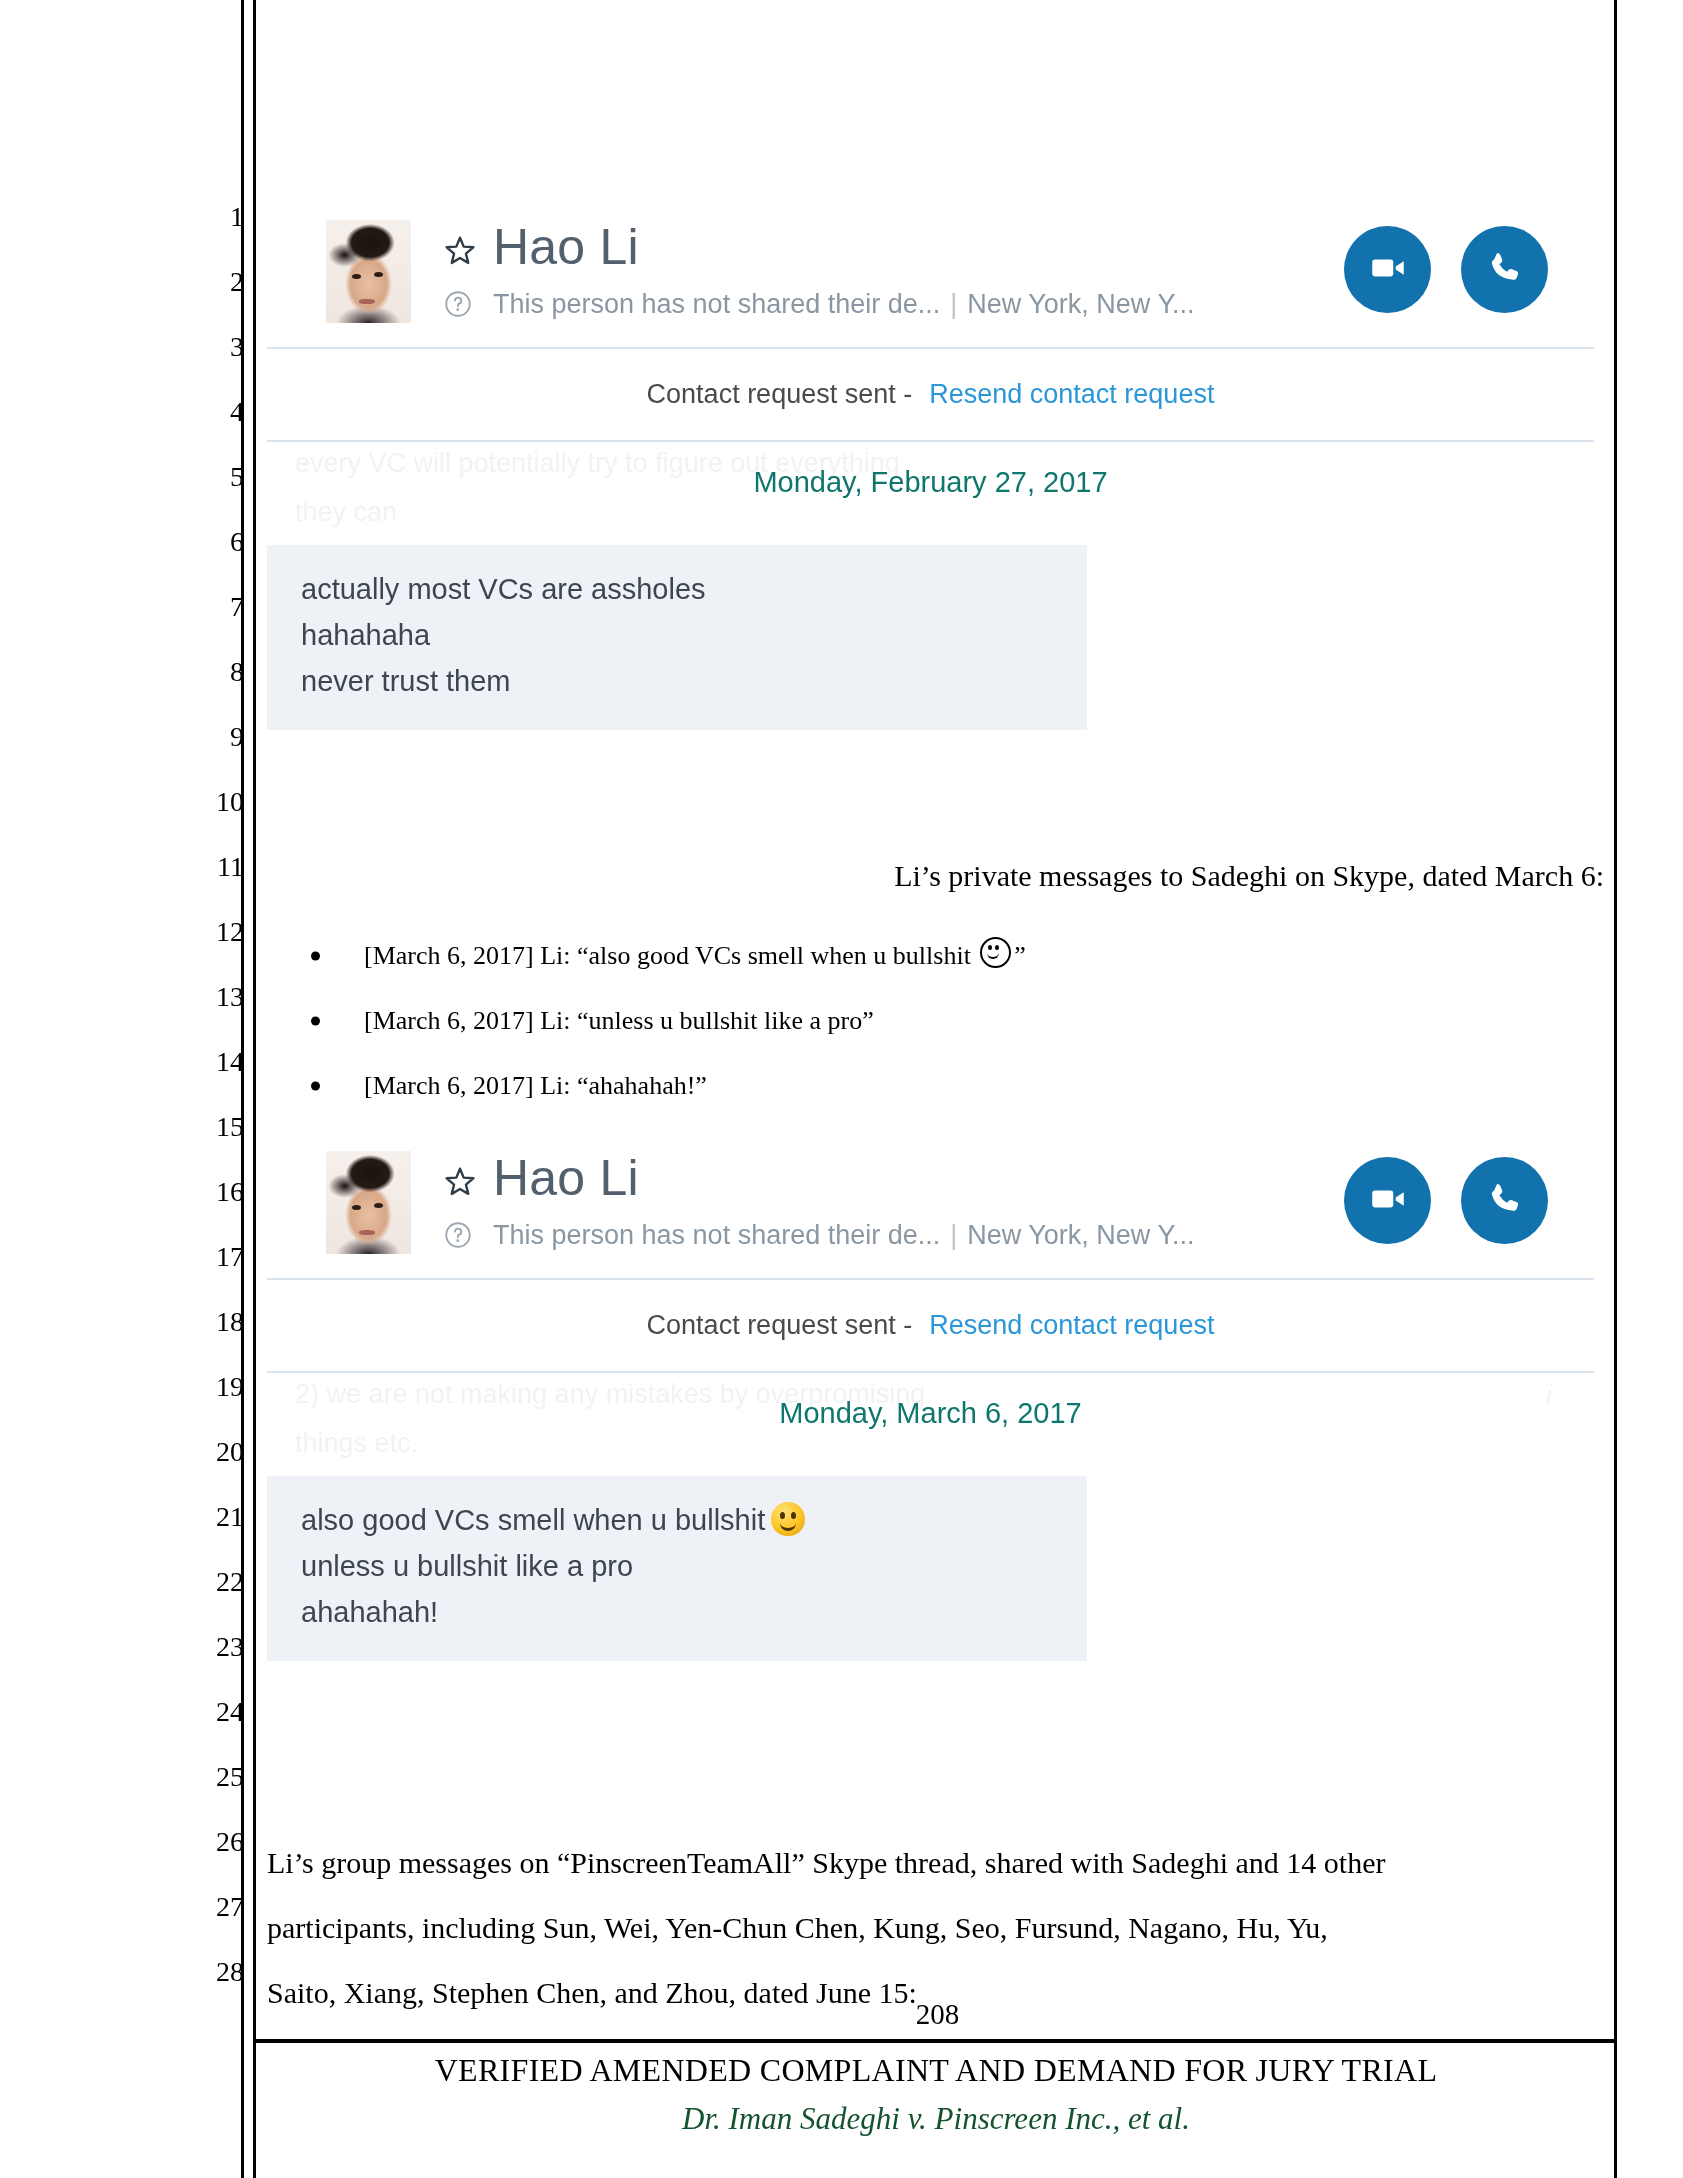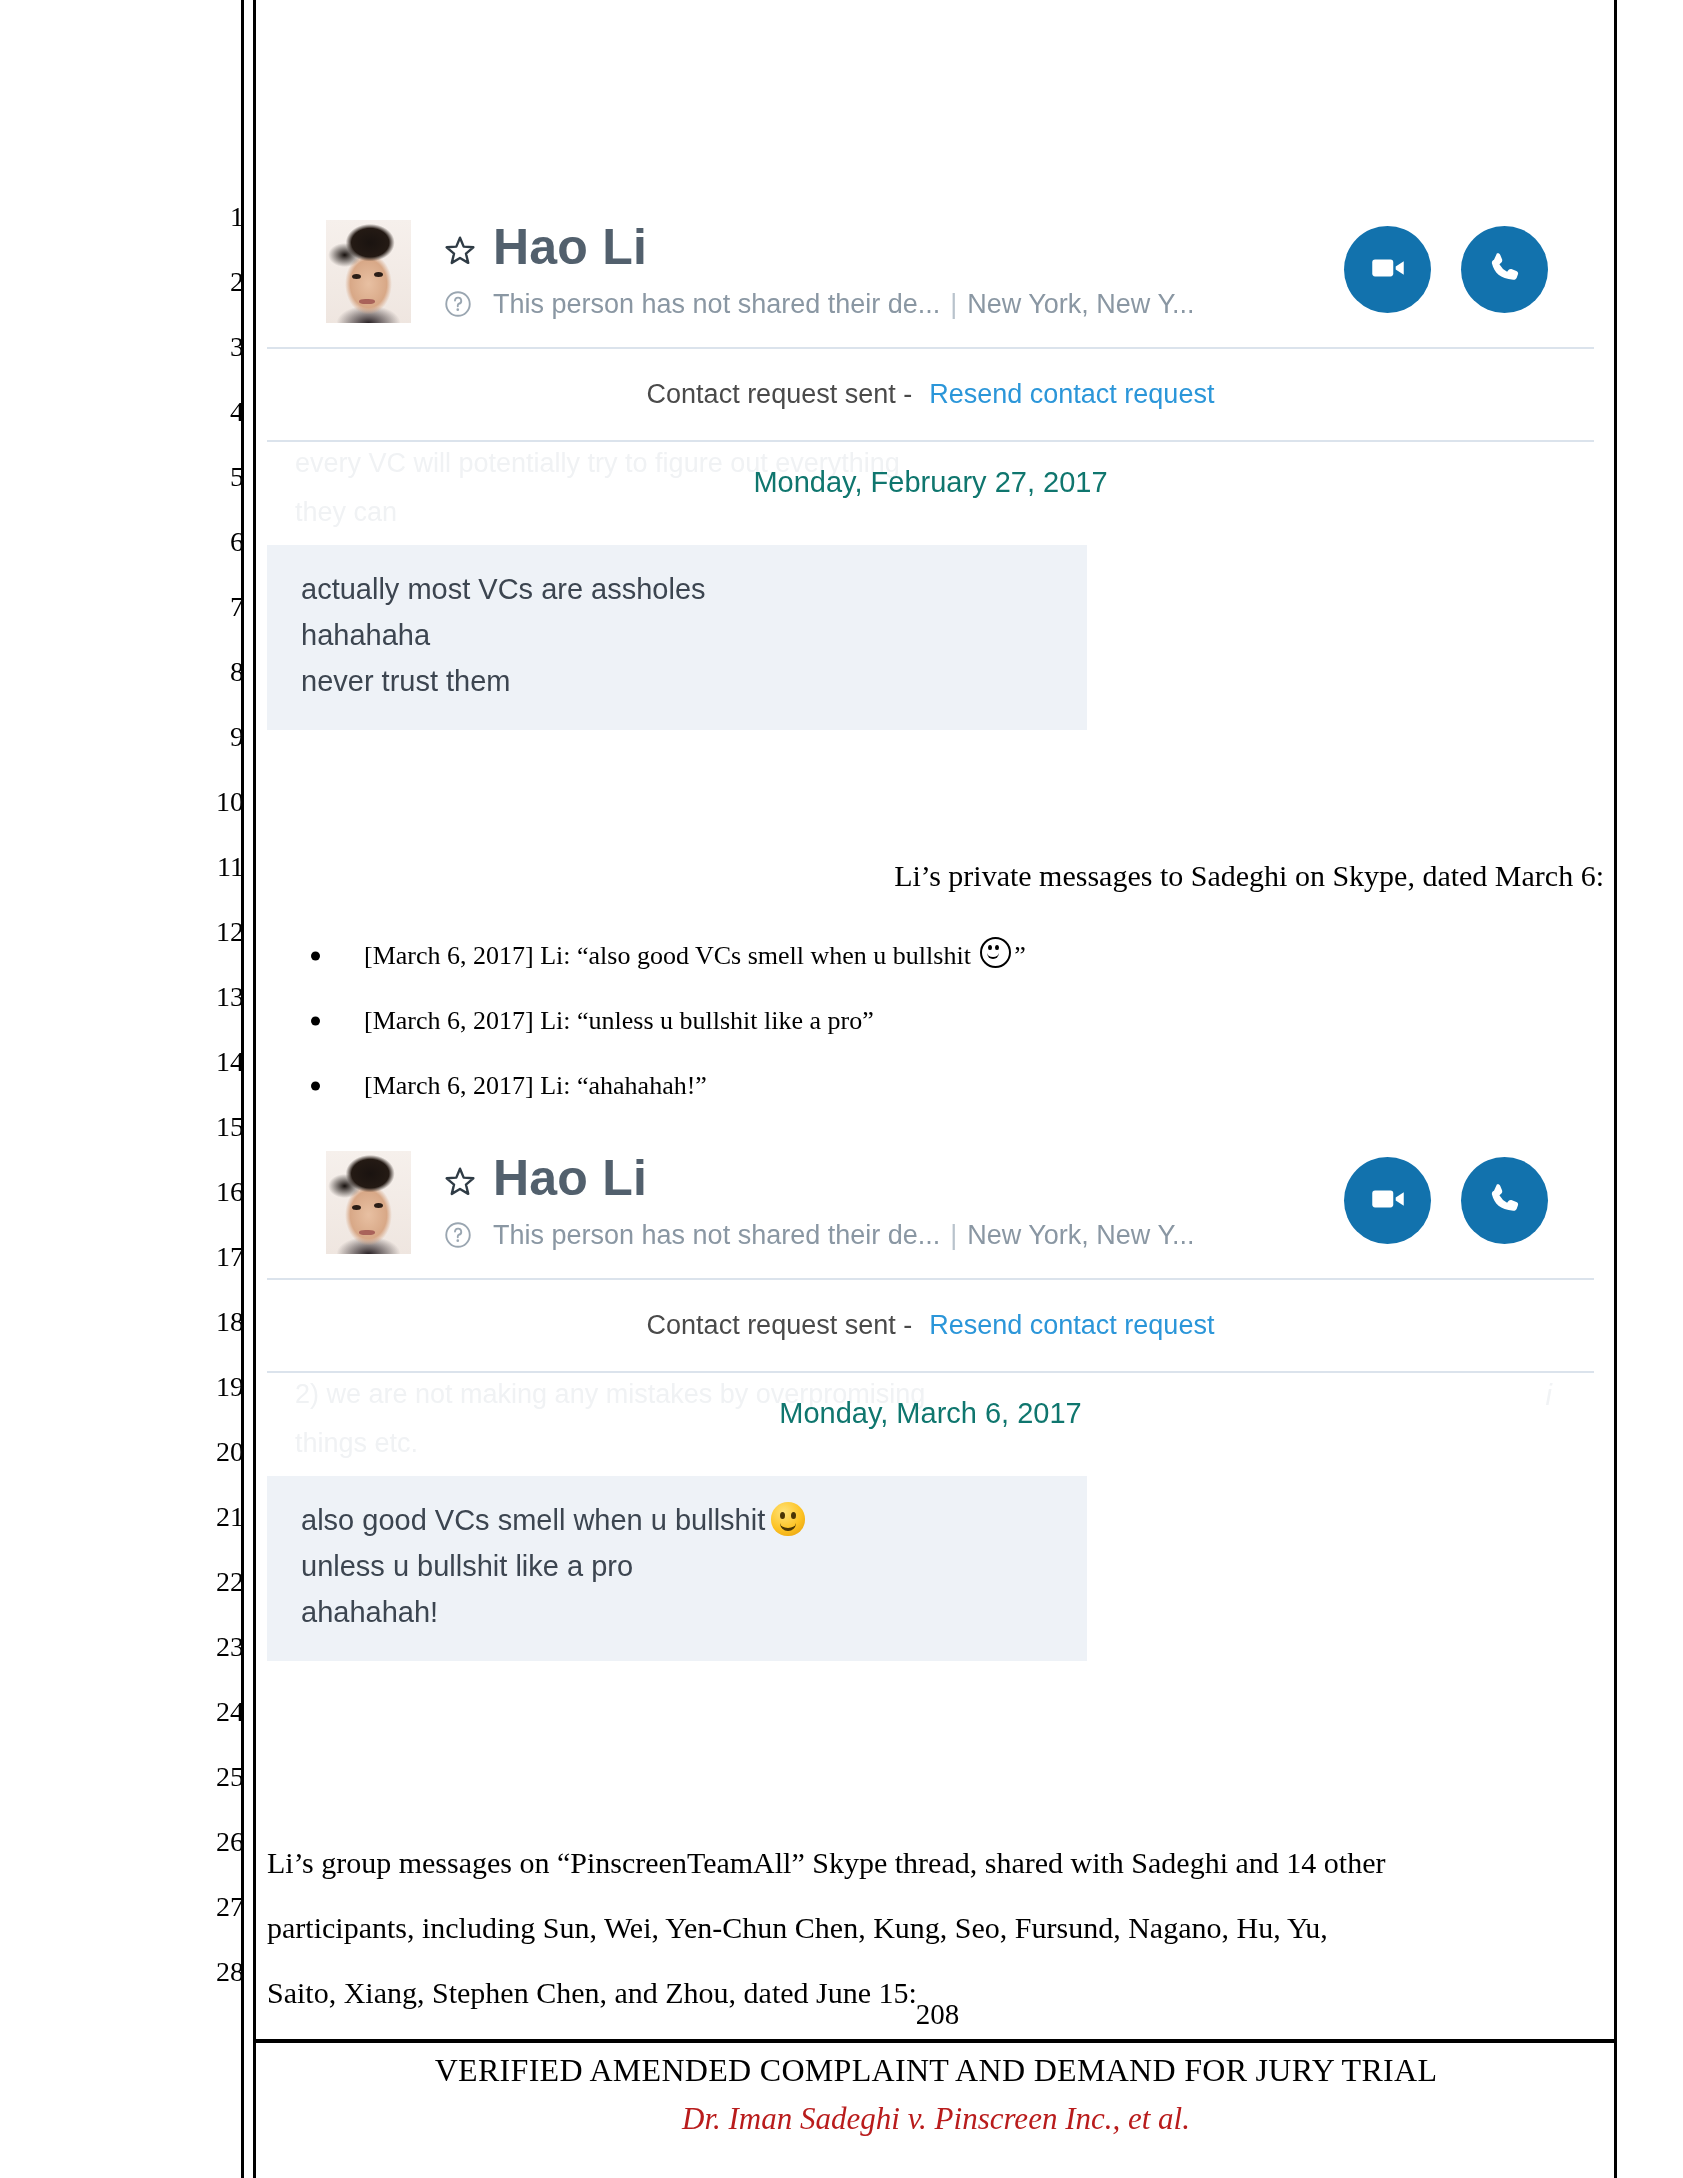--- a/index.html
+++ b/index.html
@@ -105,21 +105,21 @@
   .sk-star {
     position: absolute;
     left: 176px; top: 36px;
     width: 34px; height: 34px;
   }
   .sk-title {
     position: absolute;
     left: 226px; top: 20px;
     font-size: 50px;
     color: #52606d;
-    font-weight: 700;
+    font-weight: 400;
     letter-spacing: 0.2px;
   }
   .sk-subline {
     position: absolute;
     left: 226px; top: 91px;
     font-size: 27px;
     color: #8a97a3;
     white-space: nowrap;
   }
   .sk-q {
@@ -321,21 +321,21 @@
     letter-spacing: 0.3px;
   }
   #footer-case {
     position: absolute;
     left: 255px; right: 66px;
     top: 2101px;
     text-align: center;
     font-family: "Liberation Serif", serif;
     font-size: 31px;
     font-style: italic;
-    color: #b91c1c;
+    color: #14532d;
   }
 </style>
 </head>
 <body>
 
 <div id="page">
 
   <div class="rule-v" id="rule-left-a"></div>
   <div class="rule-v" id="rule-left-b"></div>
   <div class="rule-v" id="rule-right"></div>

